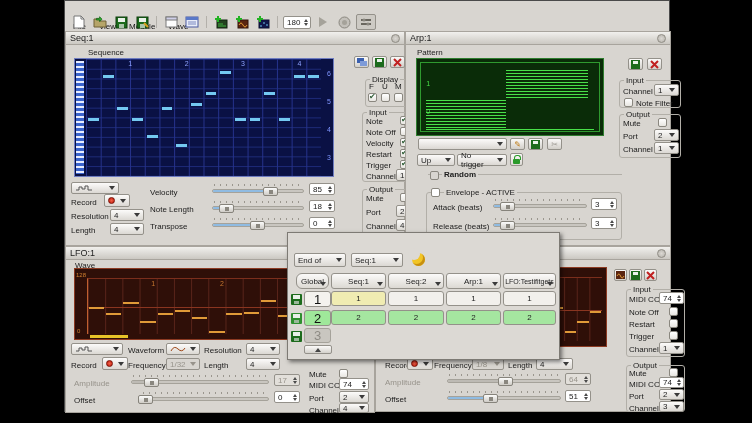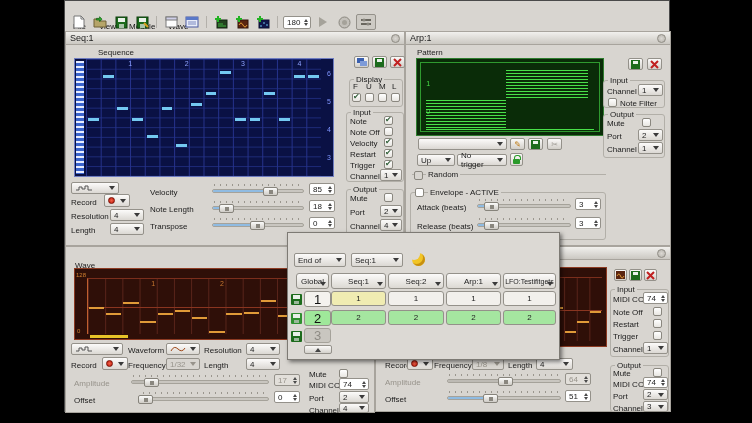--- a/index.html
+++ b/index.html
@@ -24,21 +24,21 @@
   .combo.off .car { border-top-color:#97938b; }
   .spin { position:absolute; display:flex; align-items:center; justify-content:space-between; height:12px; padding-left:3px;
           background:#fff; border:1px solid #94918a; border-radius:2px; font-size:8px; color:#222; }
   .spin.off { background:#e2dfda; color:#97938b; }
   .sar { display:flex; flex-direction:column; gap:1px; margin:0 2px; }
   .sar i { width:0; height:0; border-left:2.5px solid transparent; border-right:2.5px solid transparent; display:block; }
   .sar .u { border-bottom:3px solid #4a4a4a; }
   .sar .d { border-top:3px solid #4a4a4a; }
   .cb { position:absolute; width:9px; height:9px; background:linear-gradient(#ffffff,#e8e6e1); border:1px solid #8a877f; border-radius:2px; }
   .cb.on::after { content:"\2714"; position:absolute; left:0px; top:-2px; font-size:8px; color:#33603a; }
-  .group { position:absolute; border:1px solid #b2afa8; border-radius:3px; }
+  .group { position:absolute; border:1px solid #b2afa8; border-radius:3px;margin-left:16px; }
   .group .glabel { position:absolute; top:-5px; left:4px; background:#d8d5d0; padding:0 2px; font-size:8px; line-height:9px; color:#1b1b1b; }
   .slider { position:absolute; height:12px; }
   .ticks { position:absolute; top:0; left:2px; right:2px; height:2px; background-image:repeating-linear-gradient(90deg,#9a968e 0 1px,transparent 1px 6px); }
   .track { position:absolute; left:0; right:0; bottom:3px; height:4px; background:#c9c6c0; border:1px solid #a5a29a; border-radius:2px; }
   .fill { height:100%; background:#8fbbe2; border-radius:2px 0 0 2px; }
   .slider.off .fill { background:#bdbab4; }
   .handle { position:absolute; top:-3px; width:15px; height:9px; background:linear-gradient(#fbfbfa,#cfccc6); border:1px solid #86837b; border-radius:2px; }
   .handle::after { content:""; position:absolute; left:5px; top:2px; width:4px; height:4px; background-image:radial-gradient(#8a877f 1px, transparent 1px); background-size:2px 2px; }
   .cbtn { position:absolute; width:15px; height:12px; background:linear-gradient(#fbfaf9,#d2cfc9); border:1px solid #94918a; border-radius:2px; display:flex; align-items:center; justify-content:center; font-size:8px; }
   .cbtn.off { color:#a09d96; }
@@ -210,21 +210,21 @@
             <circle cx="8" cy="7" r="1.6" fill="#8a877f"></circle>
           </svg>
       </span>
     </div>
 
     <div class="panel" style="left:0;top:30px;width:340px;height:215px;">
       <div class="ptitle">
         <span>Seq:1</span>
         <span class="flicon"></span>
       </div>
-      <span class="lbl" style="left:19px;top:16px;padding-left:13px;">Sequence</span>
+      <span class="lbl" style="left:9px;top:16px;padding-left:13px;">Sequence</span>
 
       <div class="seq-display" style="left:8px;top:26px;width:260px;height:119px;">
         <div class="keys"></div>
         <div class="sgrid">
           <span class="bl" style="left:18%;">1</span>
           <span class="bl" style="left:42%;">2</span>
           <span class="bl" style="left:66%;">3</span>
           <span class="bl" style="left:90%;">4</span>
         <div class="seq-note" style="left: 0.9%; top: 50%;"></div>
             <div class="seq-note" style="left: 7.15%; top: 14%;"></div>
@@ -421,21 +421,21 @@
           <i class="car"></i>
         </span>
       <span class="combo" style="left:51px;top:122px;width:50px;">
           <span>No trigger</span>
           <i class="car"></i>
         </span>
       <span class="lockbtn" style="left:104px;top:121px;">
           <span class="lock"></span>
         </span>
 
-      <div class="group" style="left:6px;top:142px;width:194px;height:10px;border-bottom:none;border-left:none;border-right:none;border-radius:0;">
+      <div class="group" style="left:6px;top:142px;width:194px;height:10px;border-bottom:none;border-left:none;border-right:none;border-radius:0;font-weight:bold;">
         <span class="cb" style="left:2px;top:-4px;background:#d8d5d0;"></span>
         <span class="glabel" style="left:14px;top:-5px;">Random</span>
       </div>
 
       <div class="group" style="left:4px;top:160px;width:196px;height:48px;">
         <span class="cb" style="left:4px;top:-5px;background:#fff;"></span>
         <span class="glabel" style="left:17px;">Envelope - ACTIVE</span>
         <span class="lbl" style="left:6px;top:10px;">Attack (beats)</span>
         <div class="slider" style="left:66px;top:6px;width:94px;">
           <div class="ticks"></div>
@@ -502,20 +502,24 @@
           </span>
         <span class="lbl" style="left:3px;top:30px;">Channel</span>
         <span class="combo" style="left:34px;top:27px;width:25px;">
             <span>1</span>
             <i class="car"></i>
           </span>
       </div>
     </div>
 
     <div class="panel" style="left:0;top:245px;width:310px;height:167px;">
+      <div class="ptitle">
+        <span>LFO:1</span>
+        <span class="flicon"></span>
+      </div>
       <span class="lbl" style="left:9px;top:14px;">Wave</span>
 
       <div class="lfo-display" style="left:8px;top:21px;width:294px;height:72px;">
         <div class="lgrid">
           <div class="lmid"></div>
           <span class="lbeat" style="left:23%;">1</span>
           <span class="lbeat" style="left:48%;">2</span>
           <span class="lbeat" style="left:73%;">3</span>
           <span class="lbeat" style="left:97%;">4</span>
         <div class="lfo-step" style="left: 0.3%; top: 51.5625%;"></div>
@@ -776,21 +780,21 @@
     <span class="combo" style="left:6px;top:20px;width:52px;height:14px;">
         <span>End of</span>
         <i class="car"></i>
       </span>
     <span class="combo" style="left:63px;top:20px;width:52px;height:14px;">
         <span>Seq:1</span>
         <i class="car"></i>
       </span>
     <span class="moon" style="left:124px;top:20px;"></span>
 
-    <span class="hbtn" style="left:8px;top:40px;width:33px;">
+    <span class="hbtn" style="left:8px;top:40px;width:33px;border-radius:6px;">
         <span>Global</span>
         <i class="car"></i>
       </span>
     <span class="hbtn" style="left:43px;top:40px;width:55px;">
         <span>Seq:1</span>
         <i class="car"></i>
       </span>
     <span class="hbtn" style="left:100px;top:40px;width:56px;">
         <span>Seq:2</span>
         <i class="car"></i>

